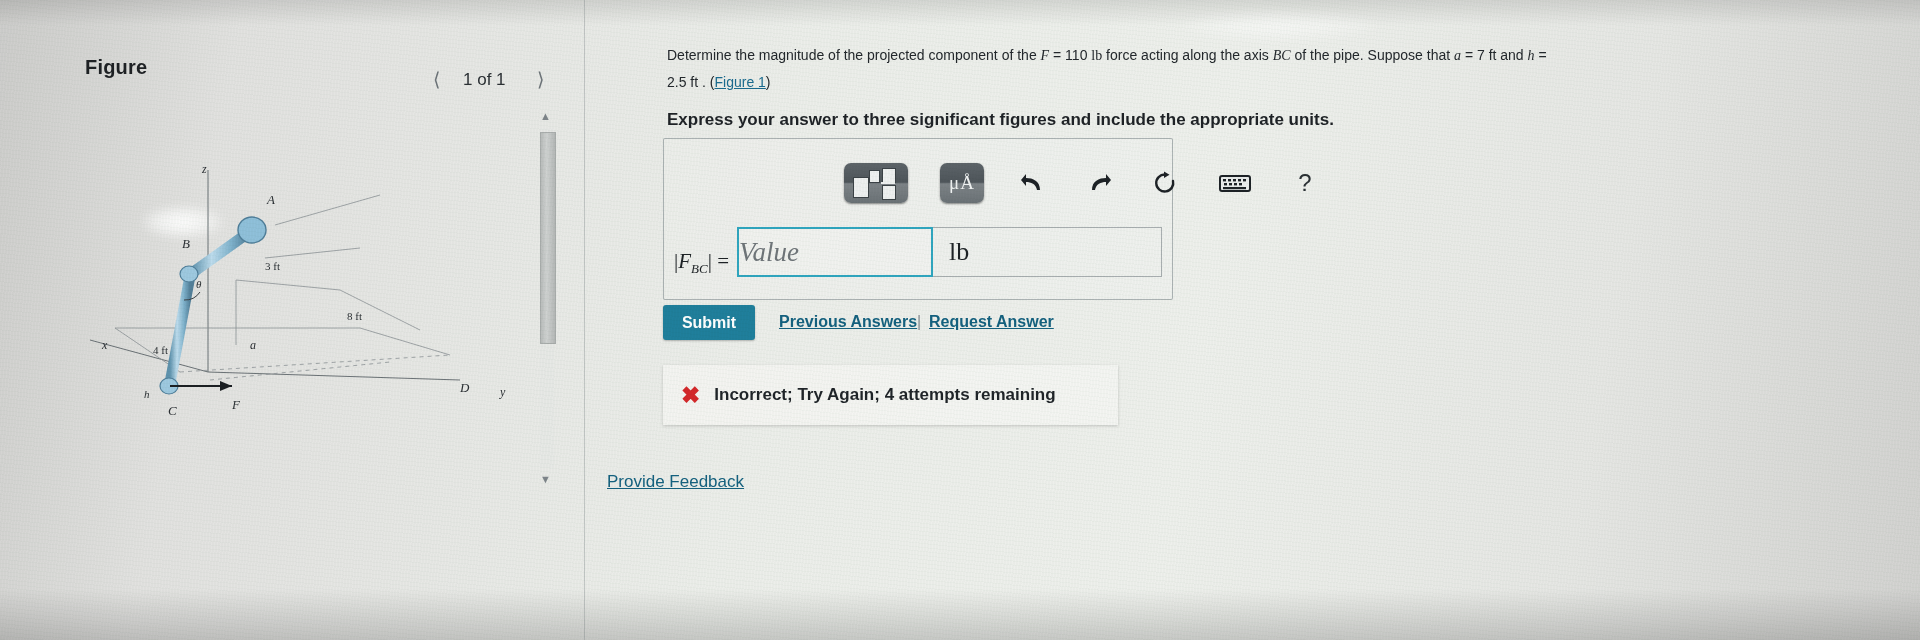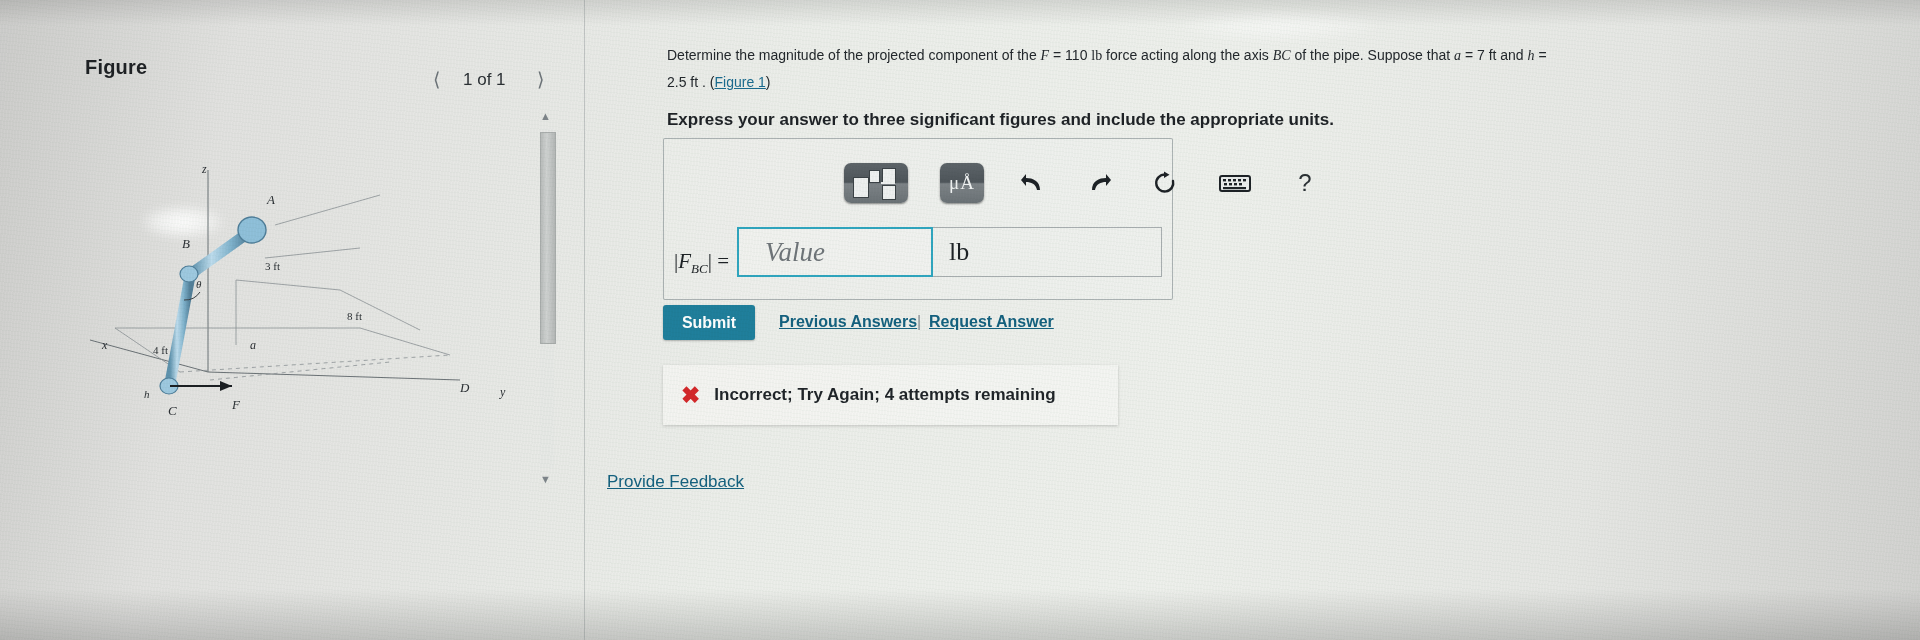--- a/index.html
+++ b/index.html
@@ -105,21 +105,21 @@
   .tpl .num   { left:29px; top:0px; width:12px; height:13px; }
   .tpl .den   { left:29px; top:17px; width:12px; height:13px; }
   .tpl .bar   { left:28px; top:14px; width:14px; height:2px; background:#eef0f0; border:0; }
 
   #answer-row { position:absolute; left:10px; top:82px; width:488px; height:56px; display:flex; align-items:flex-end; }
   #flabel { font-family:"Liberation Serif", serif; font-size:21px; color:#1d2225; white-space:nowrap; padding-right:8px;}
   #flabel sub { font-size:13px; }
   #value-input {
     width:196px; height:50px;
     border:2px solid #2fa6bf; background:rgba(255,255,255,.18);
-    display:flex; align-items:center; padding-left:26px;
+    display:flex; align-items:center; 
     font-family:"Liberation Serif", serif; font-style:italic; font-size:27px; color:#6f7579;
     box-sizing:border-box;
   }
   #unit-box {
     flex:1; height:50px; border:1px solid rgba(150,157,160,.8); border-left:0;
     display:flex; align-items:center; padding-left:16px;
     font-family:"Liberation Serif", serif; font-size:26px; color:#1d2225;
     box-sizing:border-box;
   }
 

